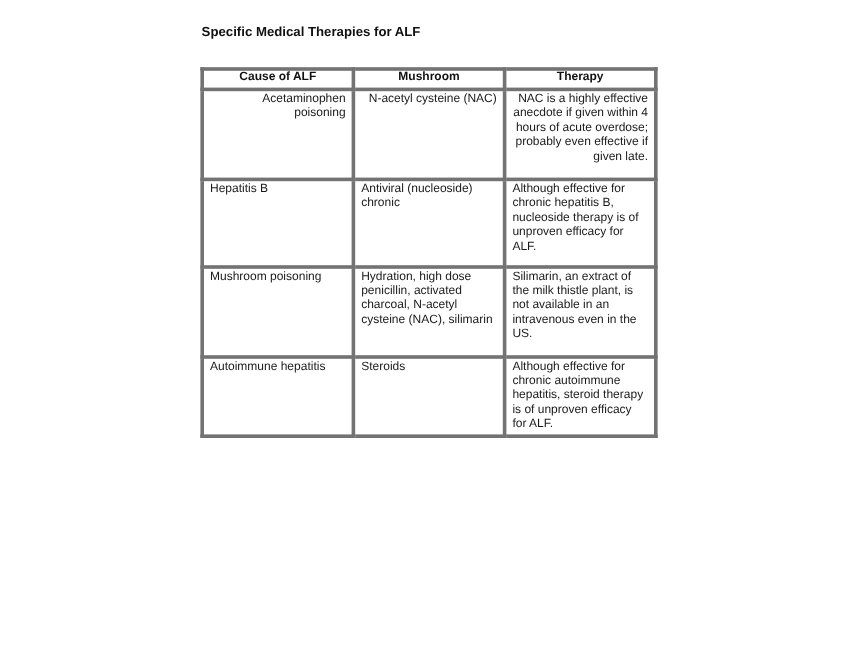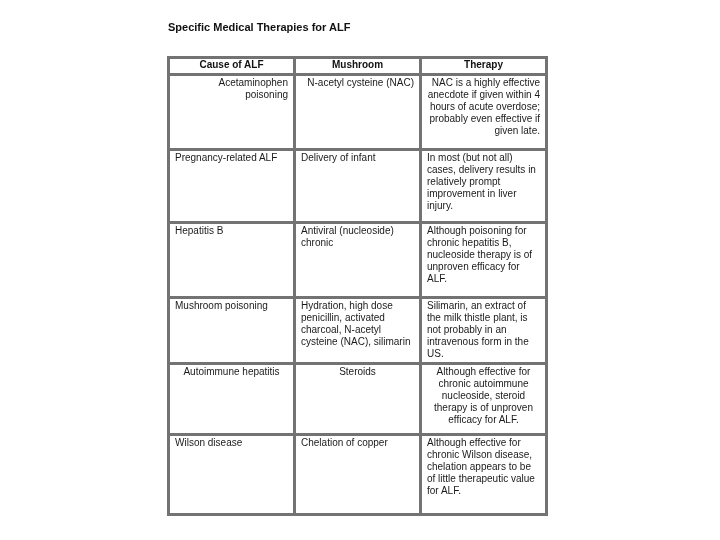--- a/index.html
+++ b/index.html
@@ -79,40 +79,30 @@
         <th>Therapy</th>
       </tr>
     </thead>
     <tbody>
       <tr>
         <td>Acetaminophen poisoning</td>
         <td>N-acetyl cysteine (NAC)</td>
         <td>NAC is a highly effective anecdote if given within 4 hours of acute overdose; probably even effective if given late.</td>
       </tr>
       <tr>
-        <td>Pregnancy-related ALF</td>
-        <td>Delivery of infant</td>
-        <td>In most (but not all) cases, delivery results in relatively prompt improvement in liver injury.</td>
-      </tr>
-      <tr>
         <td>Hepatitis B</td>
         <td>Antiviral (nucleoside) chronic</td>
-        <td>Although poisoning for chronic hepatitis B, nucleoside therapy is of unproven efficacy for ALF.</td>
+        <td>Although effective for chronic hepatitis B, nucleoside therapy is of unproven efficacy for ALF.</td>
       </tr>
       <tr>
         <td>Mushroom poisoning</td>
         <td>Hydration, high dose penicillin, activated charcoal, N-acetyl cysteine (NAC), silimarin</td>
-        <td>Silimarin, an extract of the milk thistle plant, is not probably in an intravenous form in the US.</td>
+        <td>Silimarin, an extract of the milk thistle plant, is not available in an intravenous even in the US.</td>
       </tr>
       <tr>
         <td>Autoimmune hepatitis</td>
         <td>Steroids</td>
-        <td>Although effective for chronic autoimmune nucleoside, steroid therapy is of unproven efficacy for ALF.</td>
-      </tr>
-      <tr>
-        <td>Wilson disease</td>
-        <td>Chelation of copper</td>
-        <td>Although effective for chronic Wilson disease, chelation appears to be of little therapeutic value for ALF.</td>
+        <td>Although effective for chronic autoimmune hepatitis, steroid therapy is of unproven efficacy for ALF.</td>
       </tr>
     </tbody>
   </table>
 
 </div>
 
 </body></html>

